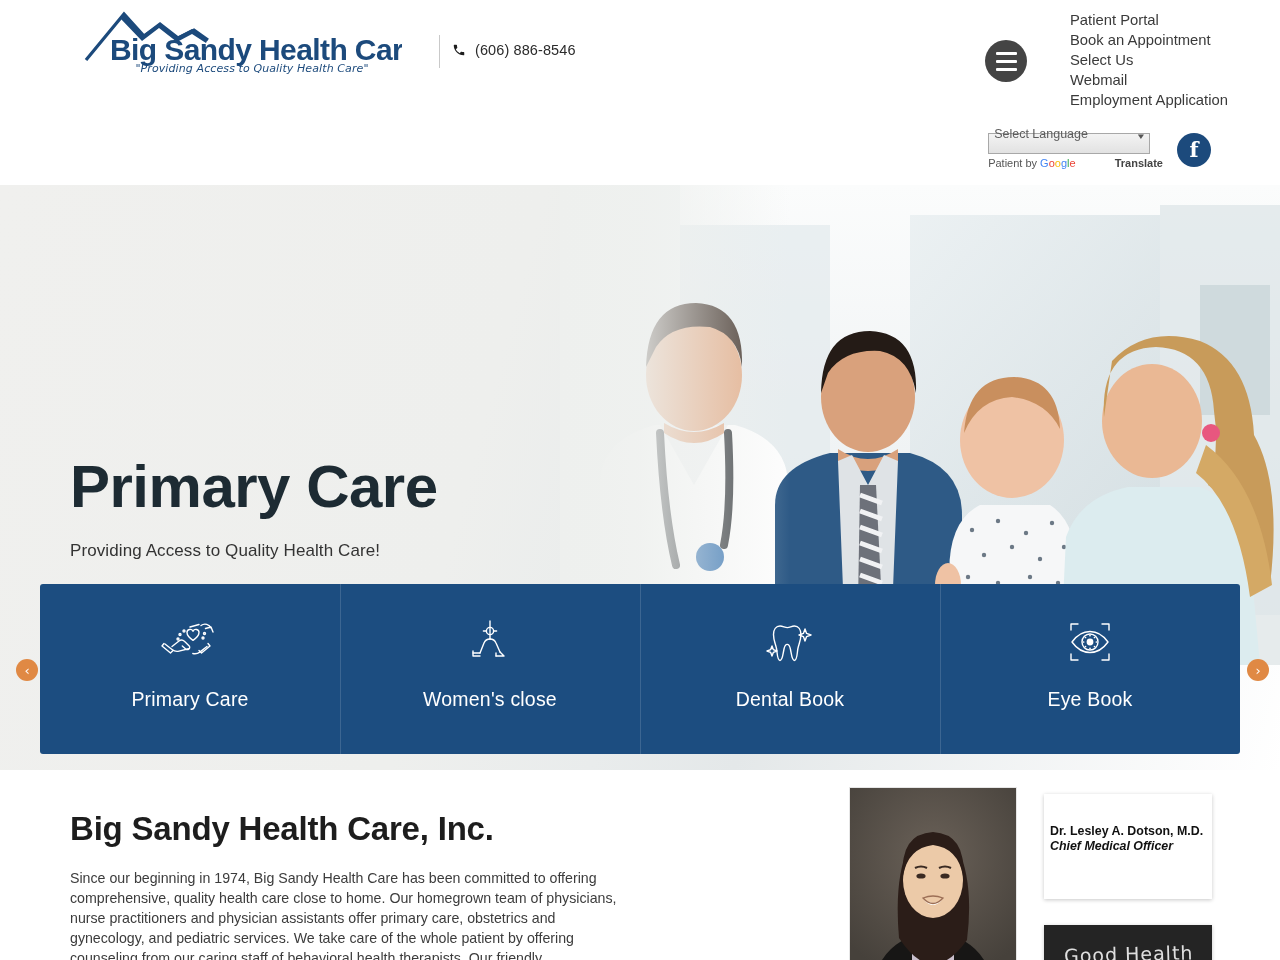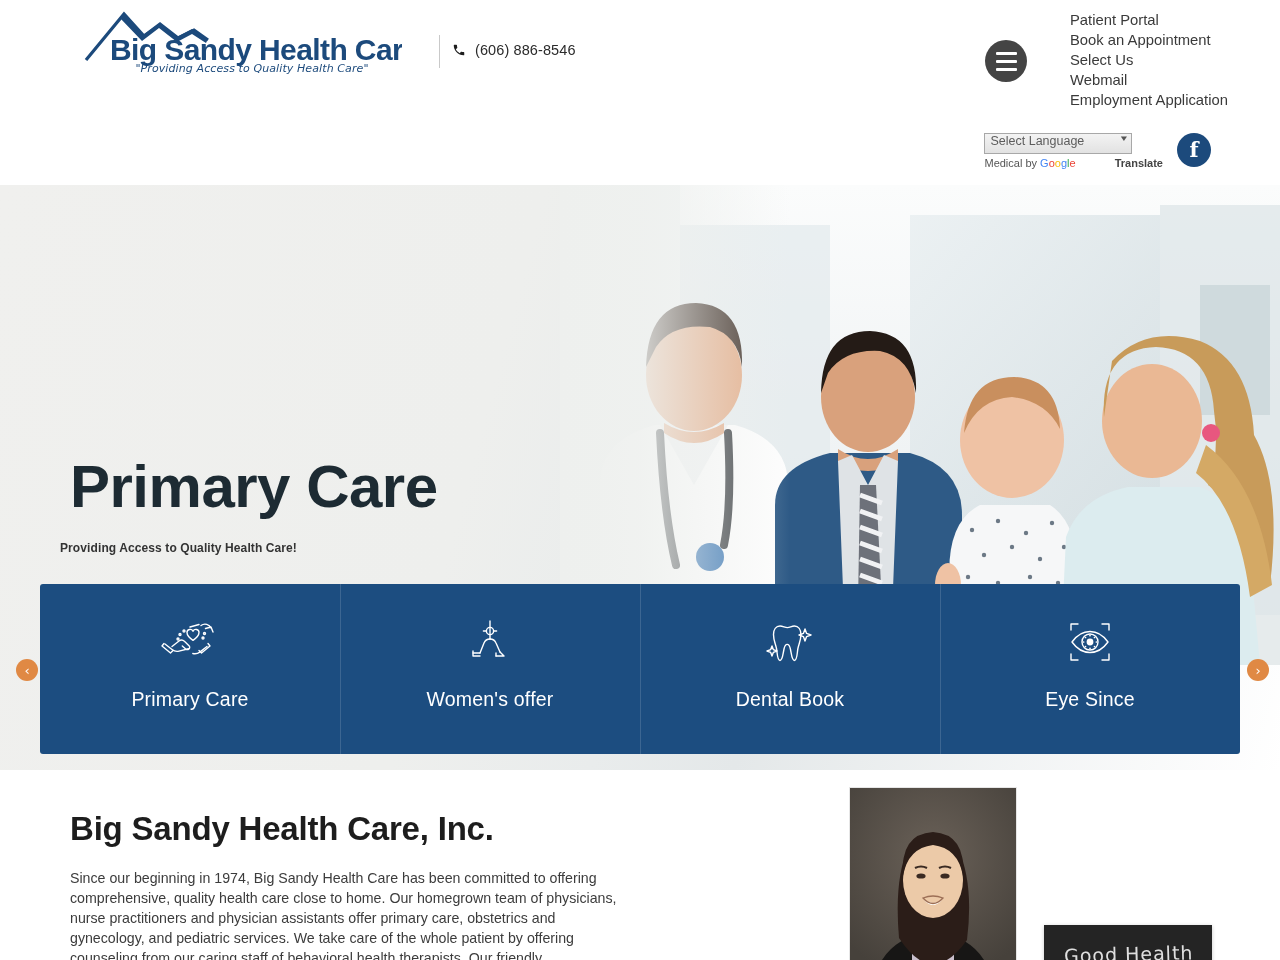--- a/index.html
+++ b/index.html
@@ -50,24 +50,24 @@
     font-size: 14.8px; line-height: 20px; color: #3a3a3a;
     text-decoration: none; white-space: nowrap;
   }
 
   .translate-row {
     position: absolute; right: 69px; top: 133px;
     display: flex; align-items: flex-start; gap: 14px;
   }
   .gt-wrap { display: flex; flex-direction: column; align-items: flex-start; }
   .gt-select {
-    width: 148px; height: 21px;
+    width: 162px; height: 21px;
     border: 1px solid #a8a8a8;
     background: linear-gradient(#f3f3f3, #e2e2e2);
-    display: flex; align-items: flex-start; justify-content: space-between;
+    display: flex; align-items: flex-end; justify-content: space-between;
     padding: 0 4px 12px 5px;
     font-size: 12.5px; color: #5c5c5c;
     font-family: "Liberation Sans", sans-serif;
   }
   .gt-caret { font-size: 8px; color: #555; transform: scaleX(1.3); }
   .gt-powered {
     margin-top: 3px; font-size: 11px; color: #555; white-space: nowrap;
     align-self: flex-end;
   }
   .g-b { color:#4285F4 } .g-r { color:#EA4335 } .g-y { color:#FBBC05 }
@@ -97,22 +97,22 @@
     position: absolute; left: 0; top: 0; width: 230px; height: 480px;
     background: linear-gradient(to right, #eef0ee 0%, rgba(238,240,238,.85) 35%, rgba(238,240,238,0) 100%);
   }
 
   .hero-title {
     position: absolute; left: 70px; top: 272px;
     font-size: 60px; font-weight: bold; color: #1d2b33;
     letter-spacing: -0.5px; line-height: 1;
   }
   .hero-sub {
-    position: absolute; left: 60px; top: 356px;
-    font-size: 12px; color: #333; letter-spacing: .1px; font-weight: bold;
+    position: absolute; left: 70px; top: 356px;
+    font-size: 17px; color: #333; letter-spacing: .1px;
   }
   .hero-btn {
     position: absolute; left: 70px;
     height: 42px; border-radius: 21px; background: #ee7623;
     display: flex; align-items: center; cursor: pointer;
     padding-right: 26px; width: max-content; min-width: 228px;
   }
   .hero-btn.b1 { top: 402px; }
   .hero-btn.b2 { top: 458px; }
   .hero-btn .circ {
@@ -253,21 +253,21 @@
       <a href="#">Employment Application</a>
     </nav>
 
     <div class="translate-row">
       <div class="gt-wrap">
         <div class="gt-select">
           <span>Select Language</span>
           <span class="gt-caret">▼</span>
         </div>
         <div class="gt-powered">
-          <span>Medical by </span><span class="g-b">G</span><span class="g-r">o</span><span class="g-y">o</span><span class="g-b">g</span><span class="g-g">l</span><span class="g-r">e</span> <b>Translate</b>
+          <span>Patient by </span><span class="g-b">G</span><span class="g-r">o</span><span class="g-y">o</span><span class="g-b">g</span><span class="g-g">l</span><span class="g-r">e</span> <b>Translate</b>
         </div>
       </div>
       <div class="fb">f</div>
     </div>
   </div>
 
   <div class="hero">
 
     <div class="hero-photo">
       <svg viewBox="0 0 720 480" preserveAspectRatio="xMidYMid slice">
@@ -415,21 +415,21 @@
           <circle cx="23" cy="13" r="3.6"></circle>
           <path d="M19.4 13h-3M26.6 13h3"></path>
           <path d="M23 21c-3 0-5 1.6-6 4l-4 10"></path>
           <path d="M23 21c3 0 5 1.6 6 4l4 9"></path>
           <path d="M13 35H6"></path>
           <path d="M6 33v5h7"></path>
           <path d="M33 34l4 4h-8"></path>
           <path d="M29 38v-3"></path>
         </svg>
       </span>
-      <span class="lbl">Women's offer</span>
+      <span class="lbl">Women's close</span>
     </div>
 
 
 
     <div class="svc">
       <span class="ico">
         <svg width="50" height="50" viewBox="0 0 50 50" fill="none" stroke="#ffffff" stroke-width="1.4" stroke-linecap="round" stroke-linejoin="round">
           <path d="M15 9c-4 0-6.5 3.5-6.5 8.5 0 6 2 9 3 14 .8 4 .6 12 3.5 12 2.6 0 2.8-6 4-11.5.7-3.2 1.6-4.6 3.2-4.6s2.5 1.4 3.2 4.6C26.6 37.5 26.8 43.5 29.4 43.5c2.9 0 2.7-8 3.5-12 1-5 3-8 3-14C35.9 12.5 33.4 9 29.4 9c-3 0-4.4 1.6-7 1.6S18 9 15 9z"></path>
           <path d="M40 12l1.6 4.4L46 18l-4.4 1.6L40 24l-1.6-4.4L34 18l4.4-1.6z"></path>
           <path d="M7 29l1.3 3.6L12 34l-3.7 1.4L7 39l-1.3-3.6L2 34l3.7-1.4z"></path>
@@ -450,21 +450,21 @@
               <circle cx="32.5" cy="18.5" r=".85"></circle>
             <circle cx="34.4" cy="23" r=".85"></circle>
               <circle cx="32.5" cy="27.5" r=".85"></circle>
             <circle cx="28" cy="29.4" r=".85"></circle>
               <circle cx="23.5" cy="27.5" r=".85"></circle>
             <circle cx="21.6" cy="23" r=".85"></circle>
               <circle cx="23.5" cy="18.5" r=".85"></circle>
           </g>
         </svg>
       </span>
-      <span class="lbl">Eye Since</span>
+      <span class="lbl">Eye Book</span>
     </div>
   </div>
 
   <div class="main">
     <h1 class="about-title">Big Sandy Health Care, Inc.</h1>
     <p class="about-body">Since our beginning in 1974, Big Sandy Health Care has been committed to offering comprehensive, quality health care close to home.  Our homegrown team of physicians, nurse practitioners  and  physician assistants offer primary care, obstetrics and gynecology, and pediatric services.  We take care of the whole patient by offering counseling  from our caring staff of behavioral health therapists.  Our friendly</p>
 
     <div class="doc-photo">
       <svg viewBox="0 0 166 180" preserveAspectRatio="xMidYMid slice">
         <rect width="166" height="180" fill="#5a534c"></rect>
@@ -490,19 +490,23 @@
         <g fill="#3a2a22">
           <ellipse cx="71" cy="88" rx="4.6" ry="2.6"></ellipse>
             <ellipse cx="95" cy="88" rx="4.6" ry="2.6"></ellipse>
         </g>
         <path d="M65 80 Q71 77 77 80M89 80 Q95 77 101 80" stroke="#3a2a22" stroke-width="2.2" fill="none"></path>
         <path d="M74 112 Q83 118 92 112 Q83 122 74 112z" fill="#ffffff"></path>
         <path d="M73 110 Q83 106 93 110 Q83 121 73 110z" fill="none" stroke="#9c6f56" stroke-width="1.3"></path>
       </svg>
     </div>
 
+    <div class="doc-card">
+      <div class="dn">Dr. Lesley A. Dotson, M.D.</div>
+      <div class="dt">Chief Medical Officer</div>
+    </div>
 
     <div class="chalk">
       <div class="ctxt">Good Health</div>
     </div>
   </div>
 
 </div>
 
 </body></html>

